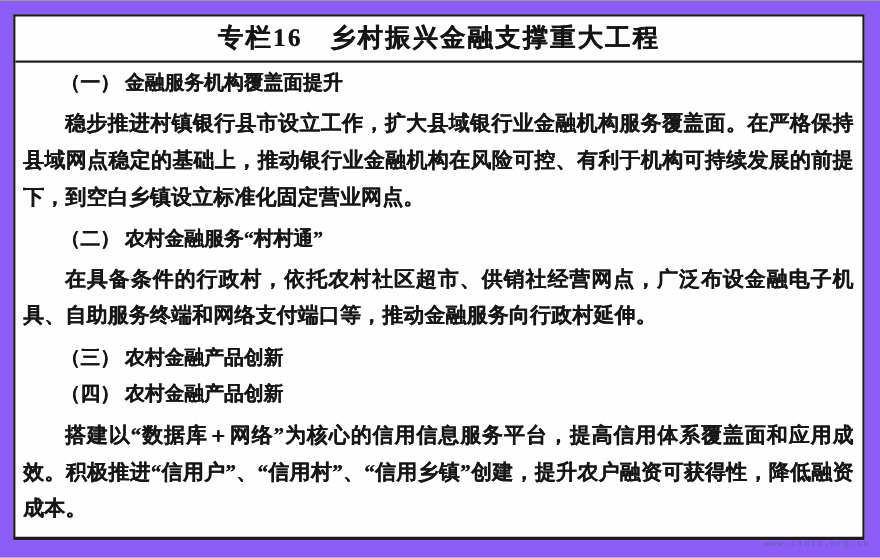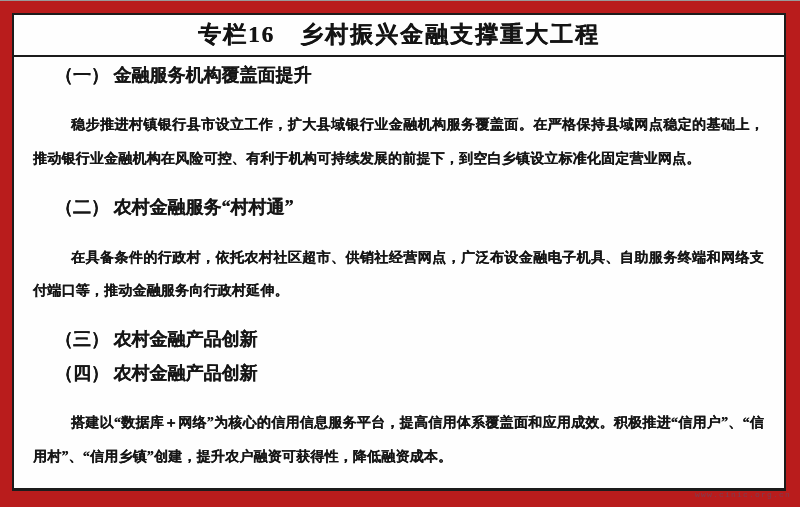--- a/index.html
+++ b/index.html
@@ -8,21 +8,21 @@
     width: 800px;
     height: 507px;
     background: #fefefe;
     font-family: "Liberation Serif", serif;
     overflow: hidden;
   }
   .page {
     position: relative;
     width: 800px;
     height: 507px;
-    background: #b91c1c;
+    background: #8b5cf6;
   }
   .top-edge {
     position: absolute;
     top: 0; left: 0;
     width: 100%;
     height: 1px;
     background: #9a9a9a;
   }
   .panel {
     position: absolute;
@@ -53,22 +53,22 @@
   }
   .sec-heading {
     font-size: 18px;
     font-weight: 700;
     line-height: 33.4px;
     text-indent: 38px;
     text-shadow: 0.3px 0 0 currentColor;
     white-space: nowrap;
   }
   .sec-para {
-    margin: 16px;
-    font-size: 14px;
+    margin: 4px;
+    font-size: 19px;
     font-weight: 700;
     line-height: 33.4px;
     text-indent: 38px;
     text-align: justify;
     text-shadow: 0.3px 0 0 currentColor;
     letter-spacing: 0.2px;
   }
   .watermark {
     position: absolute;
     right: -7px;

